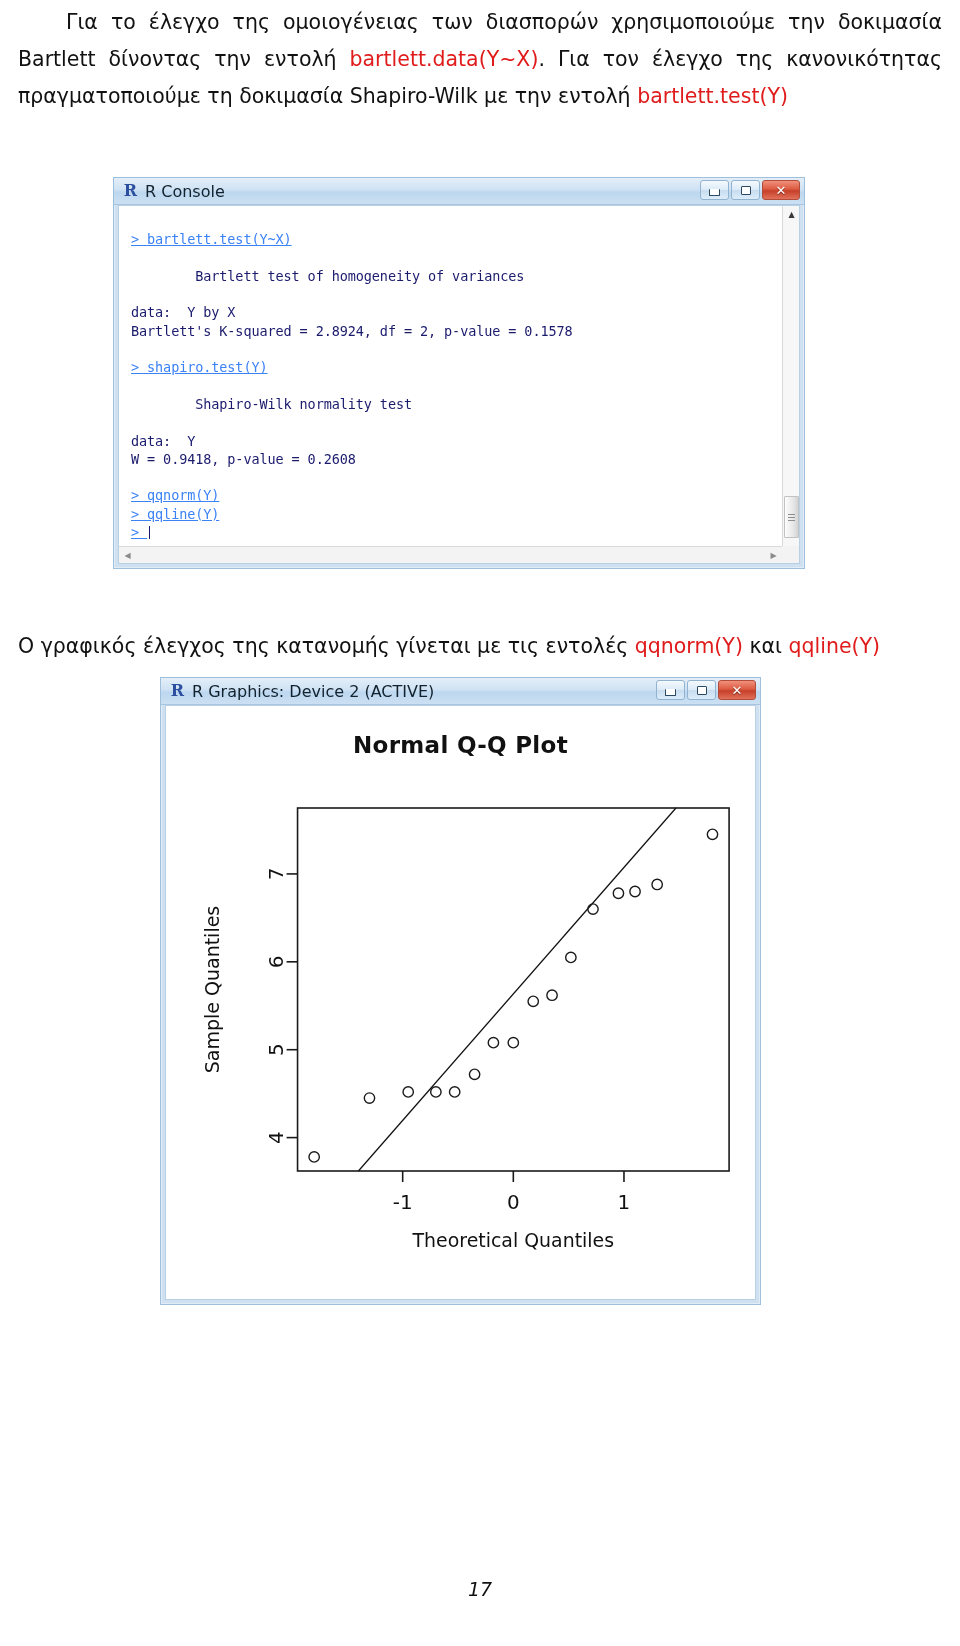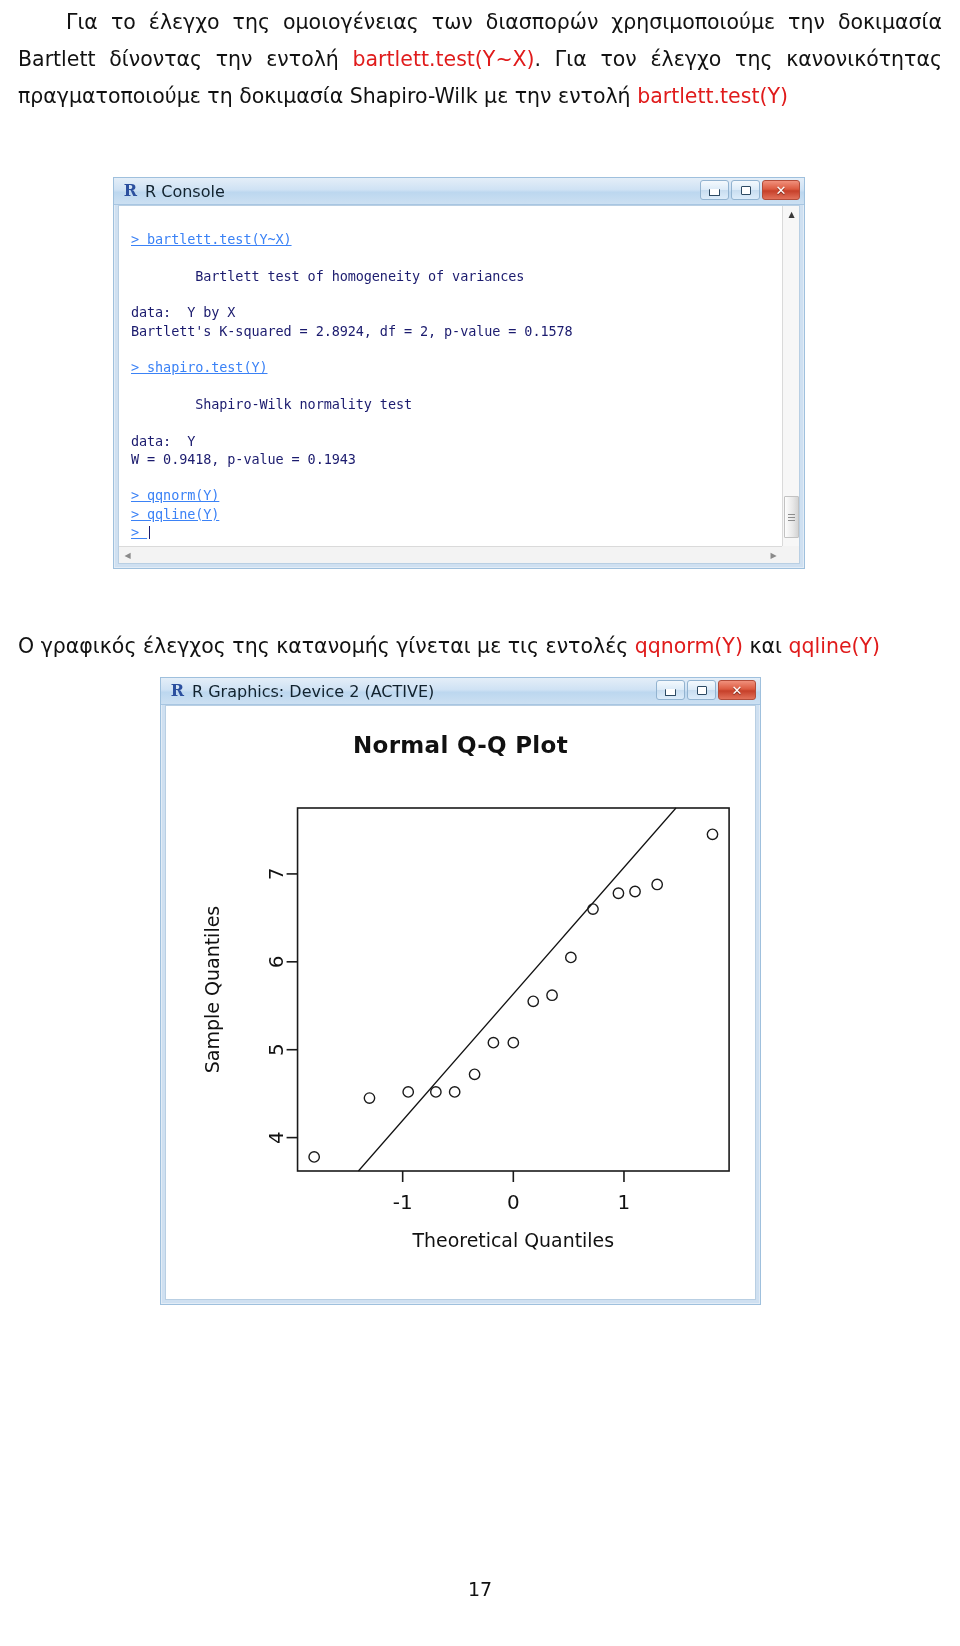--- a/index.html
+++ b/index.html
@@ -250,26 +250,27 @@
 
   
   #page-number {
     position: absolute;
     left: 0; right: 0;
     top: 1578px;
     text-align: center;
     font-size: 19px;
     color: #111;
     font-family: "DejaVu Sans", "Liberation Sans", sans-serif;
+    font-style: italic;
   }
 </style>
 </head>
 <body>
 
-<div class="doc-para" id="para-top"><span class="indent"></span><span>Για το έλεγχο της ομοιογένειας των διασπορών χρησιμοποιούμε την δοκιμασία Bartlett δίνοντας την εντολή </span><span class="code-red">bartlett.test(Y~X)</span><span>. Για τον έλεγχο της κανονικότητας πραγματοποιούμε τη δοκιμασία Shapiro-Wilk με την εντολή </span><span class="code-red">bartlett.test(Y)</span></div>
+<div class="doc-para" id="para-top"><span class="indent"></span><span>Για το έλεγχο της ομοιογένειας των διασπορών χρησιμοποιούμε την δοκιμασία Bartlett δίνοντας την εντολή </span><span class="code-red">bartlett.data(Y~X)</span><span>. Για τον έλεγχο της κανονικότητας πραγματοποιούμε τη δοκιμασία Shapiro-Wilk με την εντολή </span><span class="code-red">bartlett.test(Y)</span></div>
 
 <div class="win" id="r-console">
 
   <div class="win-titlebar">
     <span class="win-icon">R</span>
     <span class="win-title">R Console</span>
 
     <div class="win-btns">
       <div class="wbtn">
         <i class="glyph-min"></i>
@@ -289,21 +290,21 @@
 <span>        Bartlett test of homogeneity of variances</span>
 <span></span>
 <span>data:  Y by X</span>
 <span>Bartlett's K-squared = 2.8924, df = 2, p-value = 0.1578</span>
 <span></span>
 <span class="cmd">&gt; shapiro.test(Y)</span>
 <span></span>
 <span>        Shapiro-Wilk normality test</span>
 <span></span>
 <span>data:  Y</span>
-<span>W = 0.9418, p-value = 0.1943</span>
+<span>W = 0.9418, p-value = 0.2608</span>
 <span></span>
 <span class="cmd">&gt; qqnorm(Y)</span>
 <span class="cmd">&gt; qqline(Y)</span>
 <span class="cmd">&gt; </span><span class="caret"></span></div>
 
     <div class="vscroll">
       <div class="arr up">▲</div>
       <div class="thumb" style="top: 290px; height: 42px;">
         <span class="grip"></span>
       </div>

